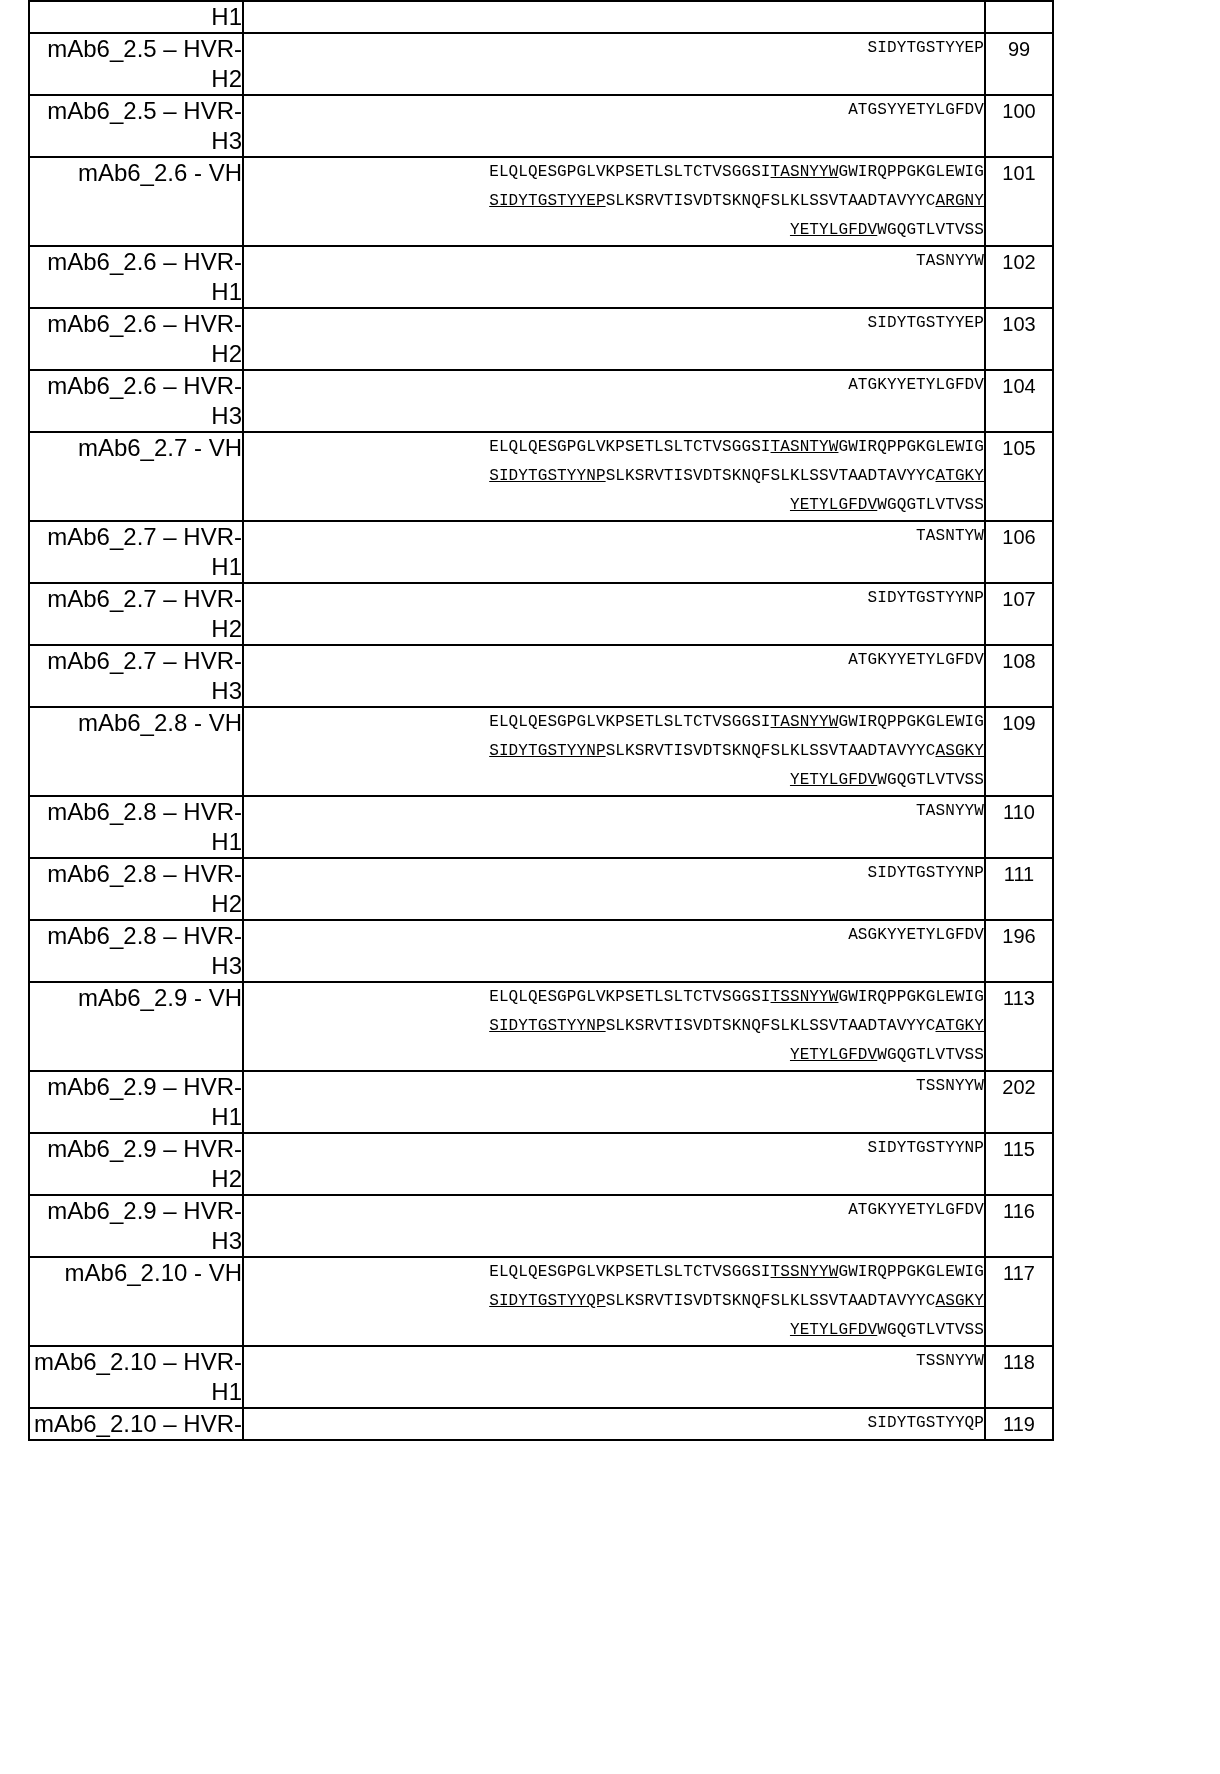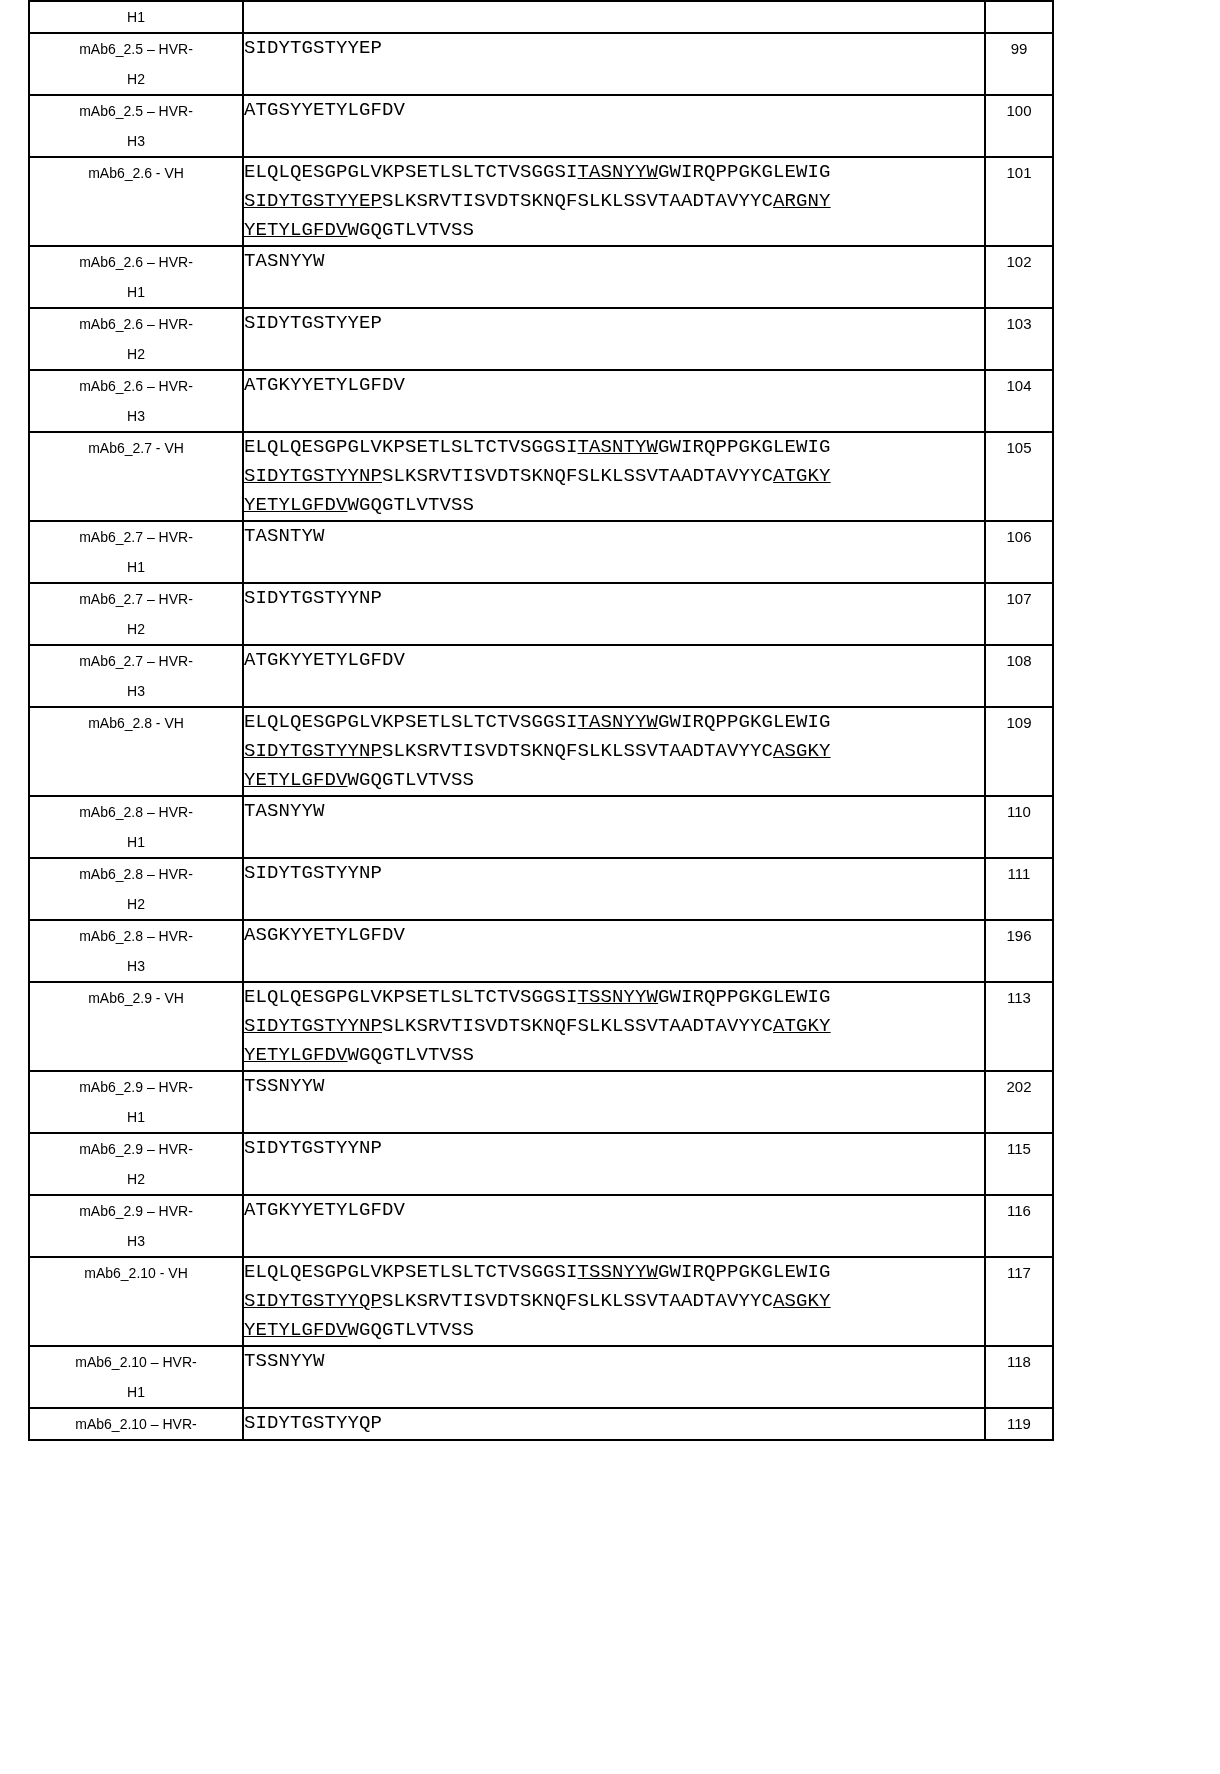--- a/index.html
+++ b/index.html
@@ -26,41 +26,42 @@
     margin: 0 0 0 28px;
     table-layout: fixed;
   }
   table.seq-table td {
     border: 2px solid #000000;
     vertical-align: top;
     padding: 0;
   }
   td.col-name {
     width: 212px;
-    text-align: center;
+    text-align: right;
     font-family: "Liberation Sans", sans-serif;
-    font-size: 14px;
+    font-size: 24px;
     line-height: 30px;
     padding: 4px 2px 6px 2px;
   }
   td.col-seq {
     width: 740px;
     font-family: "Liberation Mono", monospace;
-    font-size: 19px;
+    font-size: 16px;
     line-height: 29px;
     letter-spacing: 0.1px;
     padding: 4px 6px 6px 8px;
     word-break: break-all;
     white-space: normal;
+    text-align: right;
   }
   td.col-num {
     width: 66px;
     text-align: center;
     font-family: "Liberation Sans", sans-serif;
-    font-size: 15px;
+    font-size: 20px;
     line-height: 30px;
     padding: 4px 2px 6px 2px;
   }
   .seq-line {
     display: block;
     white-space: pre;
   }
   .u {
     text-decoration: underline;
   }

